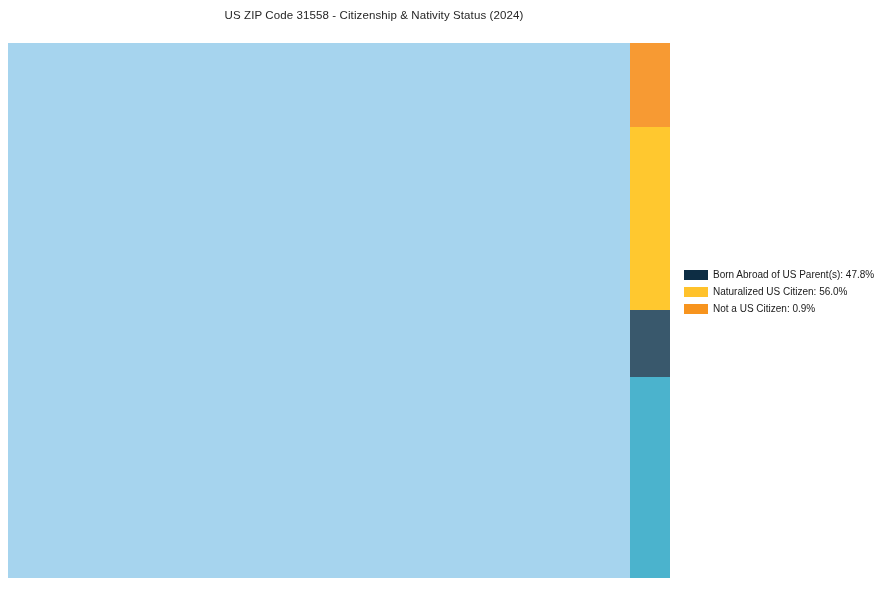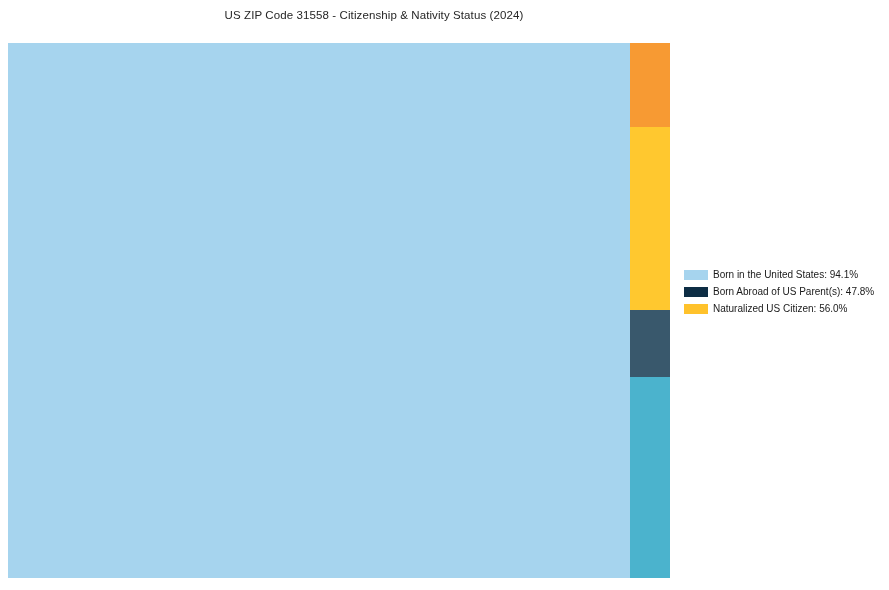--- a/index.html
+++ b/index.html
@@ -77,24 +77,24 @@
 <div id="treemap">
   <div class="tile" title="Born in the United States: 94.1%" style="left: 0px; top: 0px; width: 622px; height: 535px; background: rgb(166, 212, 238);"></div>
   <div class="tile" title="Not a US Citizen: 0.9%" style="left: 622px; top: 0px; width: 40px; height: 84px; background: rgb(247, 154, 51);"></div>
   <div class="tile" title="Naturalized US Citizen: 2%" style="left: 622px; top: 84px; width: 40px; height: 183px; background: rgb(255, 200, 47);"></div>
   <div class="tile" title="Born Abroad of US Parent(s): 0.7%" style="left: 622px; top: 267px; width: 40px; height: 67px; background: rgb(57, 88, 108);"></div>
   <div class="tile" title="Born in Puerto Rico / Islands: 2.3%" style="left: 622px; top: 334px; width: 40px; height: 201px; background: rgb(75, 179, 205);"></div>
 </div>
 
 <div id="legend">
   <div class="legend-row">
-    <span class="legend-swatch" style="background: rgb(166, 212, 238);"></span>
-    <span class="legend-label">Born in the United States: 94.1%</span>
-  </div>
-  <div class="legend-row">
     <span class="legend-swatch" style="background: rgb(13, 45, 68);"></span>
     <span class="legend-label">Born Abroad of US Parent(s): 47.8%</span>
   </div>
   <div class="legend-row">
     <span class="legend-swatch" style="background: rgb(255, 194, 43);"></span>
     <span class="legend-label">Naturalized US Citizen: 56.0%</span>
   </div>
+  <div class="legend-row">
+    <span class="legend-swatch" style="background: rgb(247, 148, 30);"></span>
+    <span class="legend-label">Not a US Citizen: 0.9%</span>
+  </div>
 </div>
 
 </body></html>

